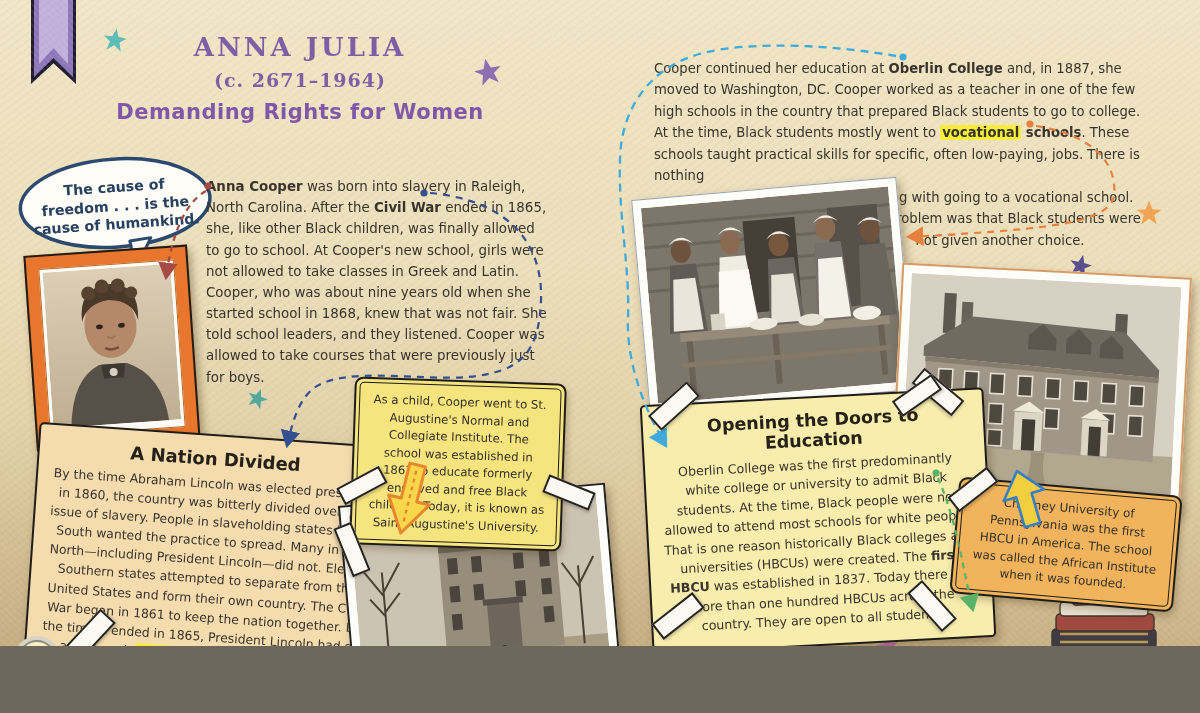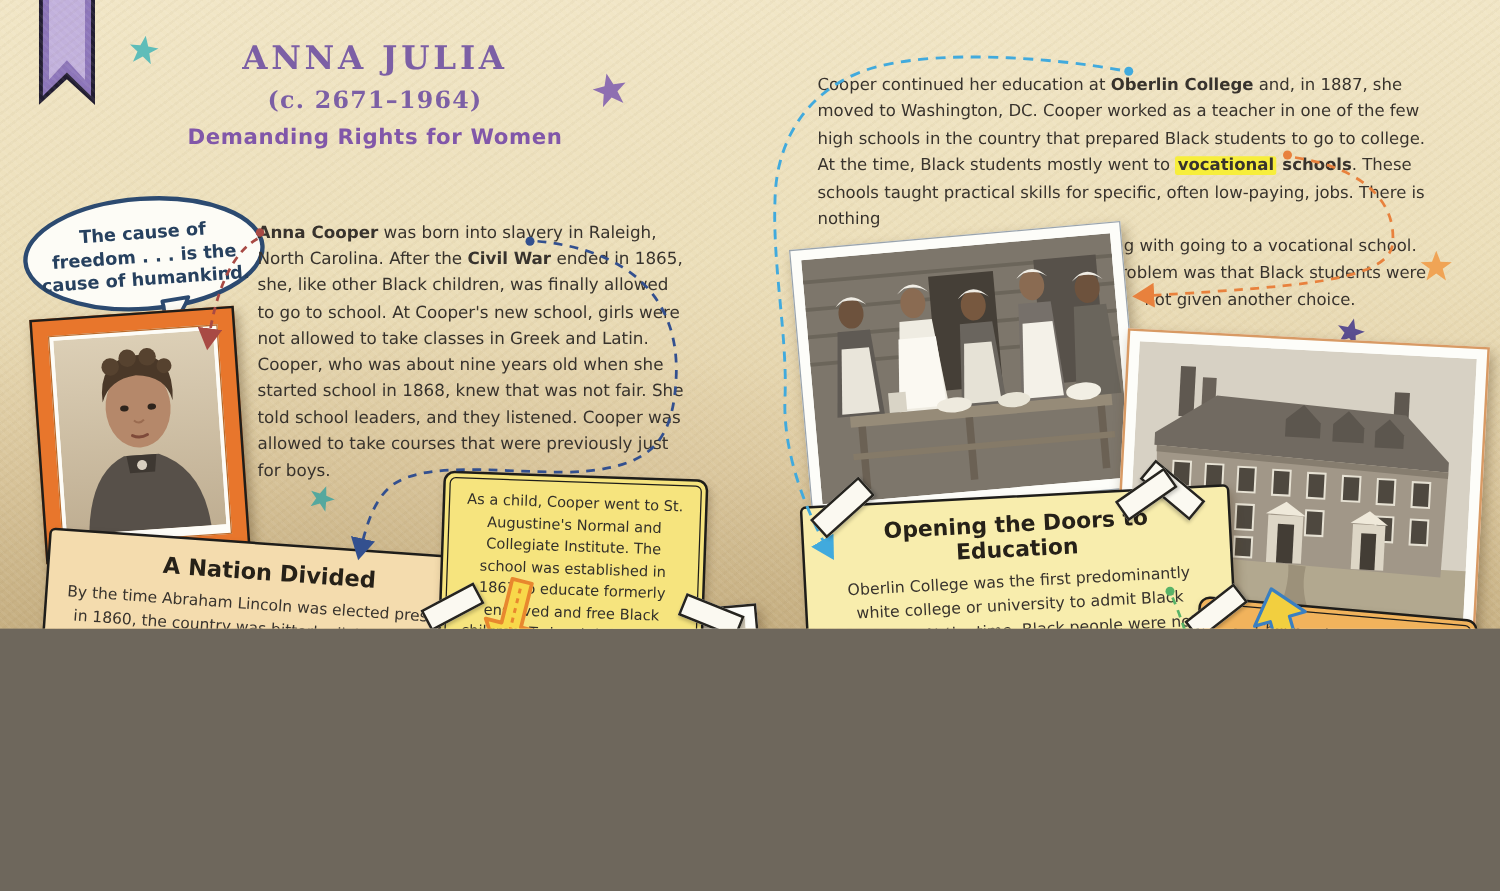--- a/index.html
+++ b/index.html
@@ -1,17 +1,17 @@
 <!DOCTYPE html>
 <html><head>
 <meta charset="utf-8">
 <style>
   html,body{margin:0;padding:0;background:#6e675c;}
   #spread{
-    position:relative;width:1200px;height:503px;overflow:hidden;
+    position:relative;width:1200px;height:646px;overflow:hidden;
     font-family:"DejaVu Sans",sans-serif;color:#3b3631;
     background:
       radial-gradient(1300px 480px at 18% 110%, rgba(150,120,70,.30), transparent 62%),
       radial-gradient(1100px 420px at 86% 112%, rgba(150,120,70,.24), transparent 60%),
       linear-gradient(180deg,#f1e6c6 0%,#ecdfba 42%,#e0cda4 76%,#d2bd91 100%);
   }
   #spread::after{
     content:"";position:absolute;inset:0;pointer-events:none;z-index:1;
     background:
       repeating-linear-gradient(43deg, rgba(255,255,255,.05) 0 2px, transparent 2px 5px),
@@ -19,21 +19,21 @@
   }
   .abs{position:absolute;}
   
   .bm{clip-path:polygon(0 0,100% 0,100% 100%,50% 76%,0 100%);}
   
   .title-block{text-align:center;z-index:2;}
   .title-line{font-family:"DejaVu Serif",serif;font-weight:bold;color:#7c5fa5;
     font-size:26px;letter-spacing:3px;line-height:1.18;}
   .title-dates{font-family:"DejaVu Serif",serif;font-weight:bold;color:#7c5fa5;
     font-size:19px;margin-top:6px;letter-spacing:1px;}
-  .title-sub{font-weight:bold;color:#8157a9;font-size:17px;margin-top:9px;letter-spacing:.5px;}
+  .title-sub{font-weight:bold;color:#8157a9;font-size:21px;margin-top:9px;letter-spacing:.5px;}
   
   .star{clip-path:polygon(50% 2%,63% 36%,98% 38%,70% 58%,80% 94%,50% 72%,20% 94%,30% 58%,2% 38%,37% 36%);z-index:2;}
   
   .hand{font-size:13.4px;line-height:1.58;color:#38332d;z-index:3;}
   .b{font-weight:bold;}
   .hl{background:#f7ee3b;font-weight:bold;padding:0 2px;border-radius:2px;}
   
   .bubble-text{position:absolute;text-align:center;color:#27415f;font-weight:bold;
     font-size:14.2px;line-height:1.32;}
   

